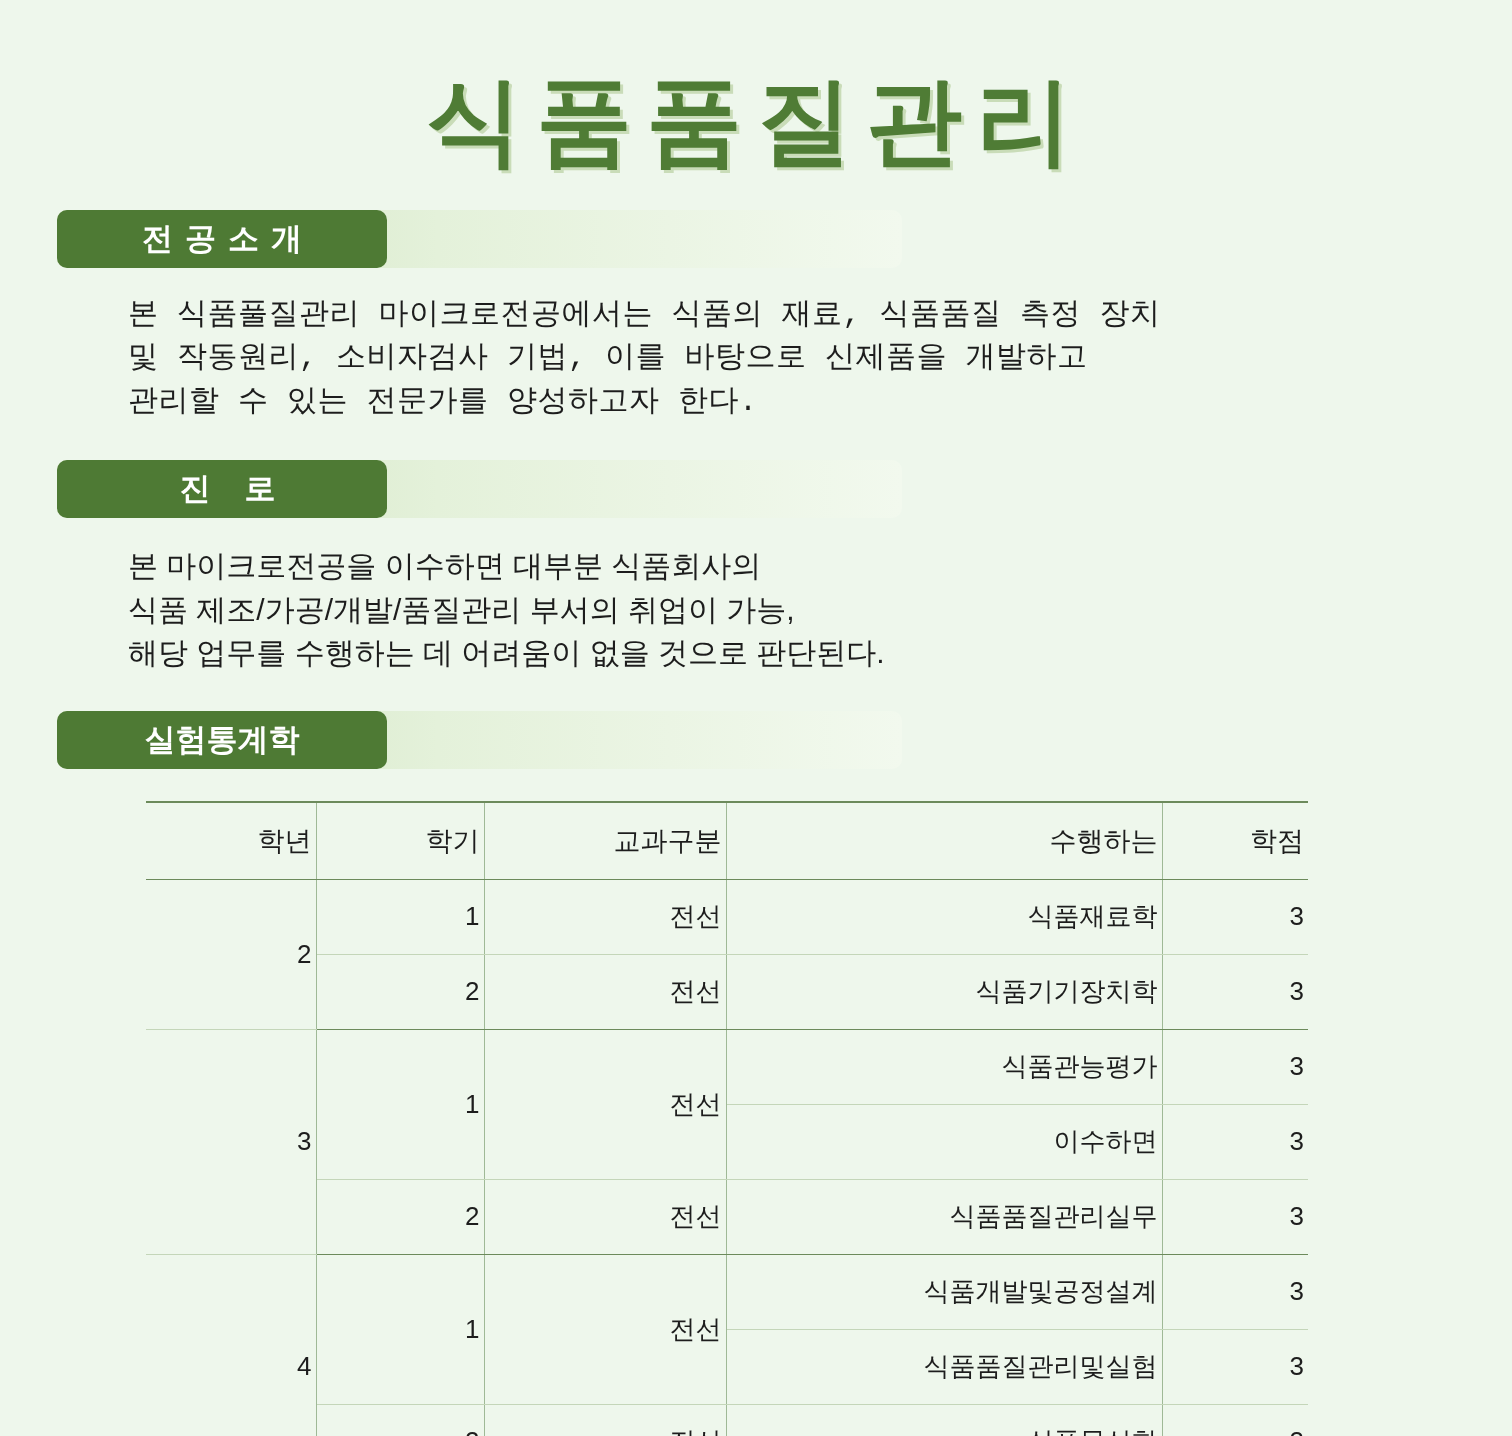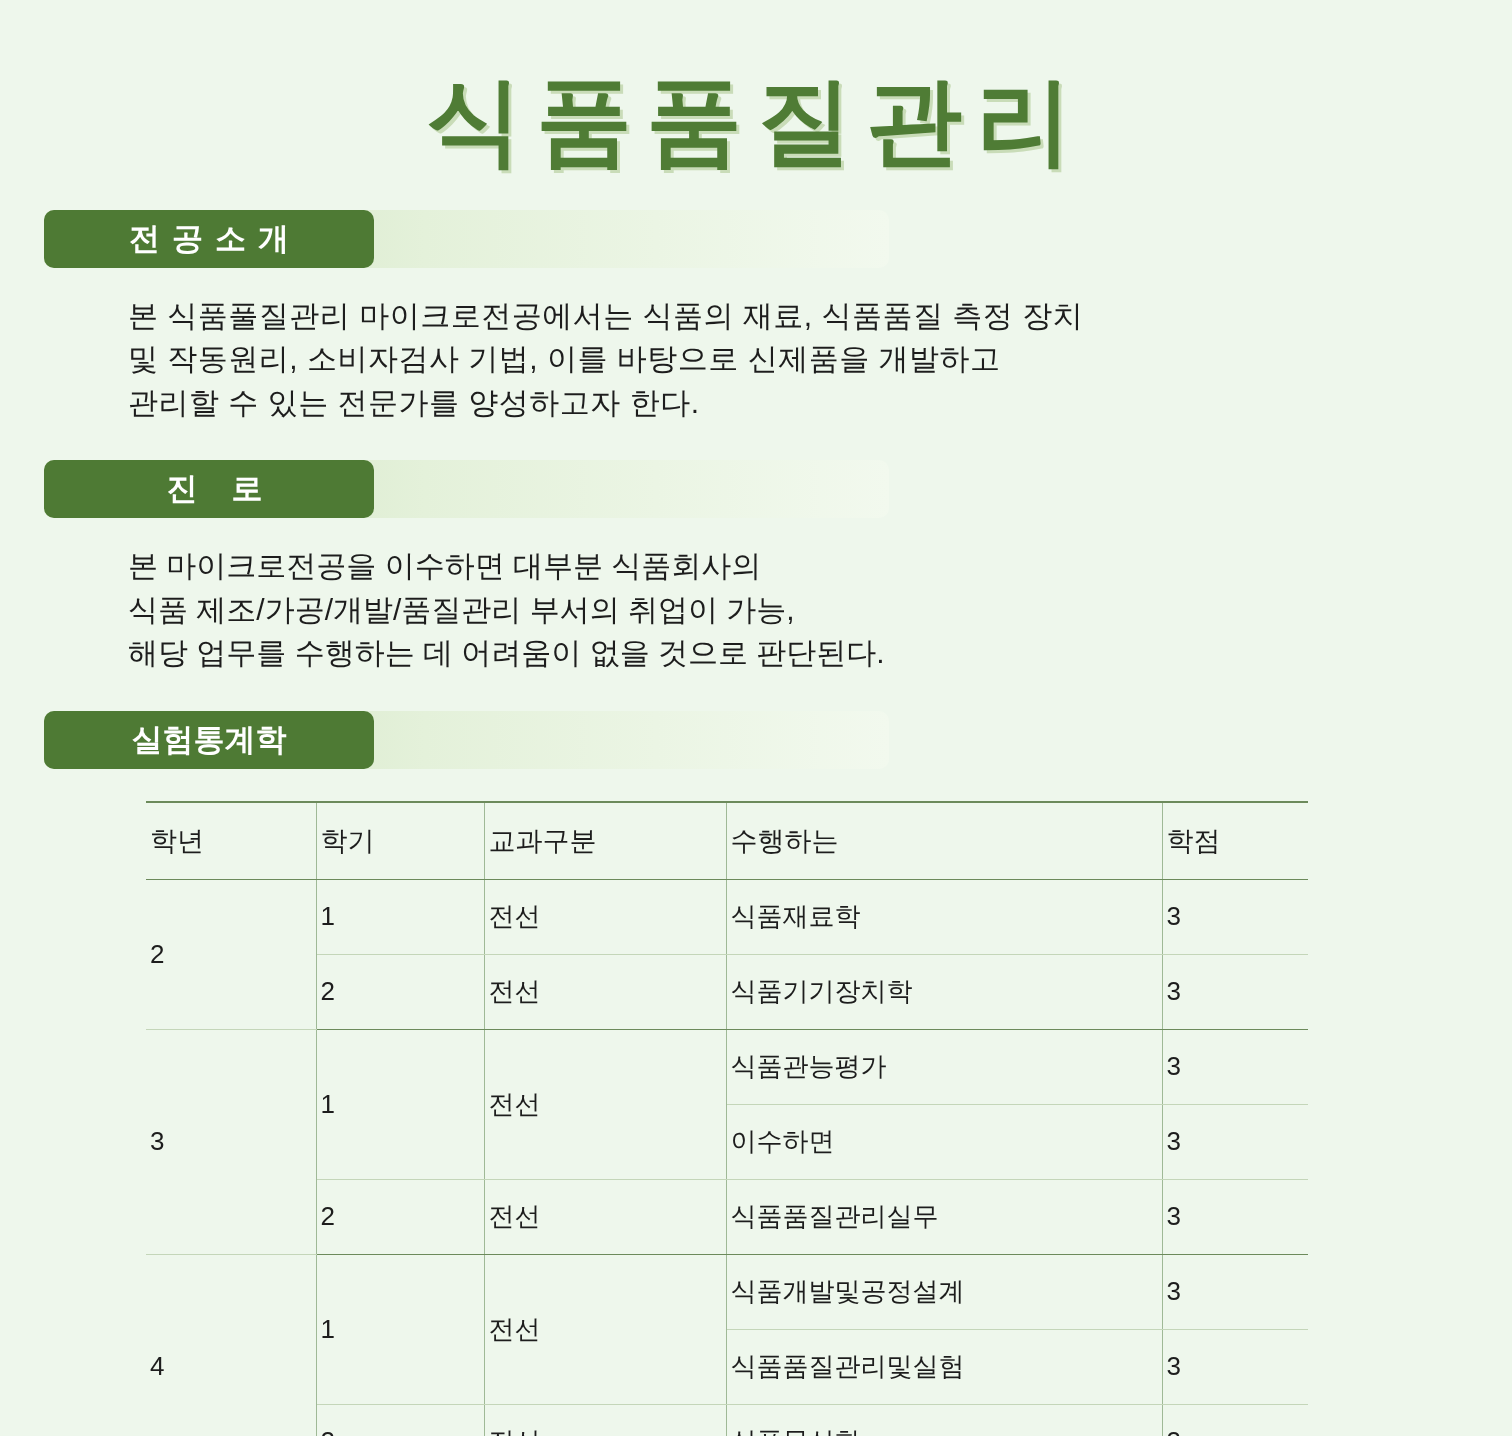--- a/index.html
+++ b/index.html
@@ -31,21 +31,21 @@
     letter-spacing: 14px;
     color: #4f7c35;
     padding-top: 68px;
     line-height: 1.1;
     text-shadow: 3px 3px 0 #c9dcb8;
   }
 
   
   .section-head {
     position: relative;
-    margin-left: 44px;
+    margin-left: 57px;
     width: 845px;
     height: 58px;
     margin-top: 36px;
   }
   .section-head .bar {
     position: absolute;
     left: 0; top: 0;
     width: 845px;
     height: 58px;
     border-radius: 10px;
@@ -72,36 +72,36 @@
 
   
   .body-text {
     margin: 26px 0 0 128px;
     font-size: 30px;
     line-height: 1.45;
     color: #1d1d1d;
     white-space: pre-line;
     width: 1320px;
   }
-  .body-text.intro { letter-spacing: 0.5px; }
+  .body-text.intro { letter-spacing: 0.5px; font-family: Liberation Mono, monospace; }
 
   
   .table-wrap {
     margin: 32px 0 0 146px;
     width: 1162px;
   }
   table.curriculum {
     border-collapse: collapse;
     width: 1162px;
     font-size: 26px;
     color: #1d1d1d;
   }
   table.curriculum th,
   table.curriculum td {
-    text-align: left;
+    text-align: right;
     vertical-align: middle;
     padding: 10px 4px;
     border-left: 1px solid #9fb996;
     border-right: 1px solid #9fb996;
   }
   table.curriculum thead th {
     border-top: 2px solid #6c8a5b;
     border-bottom: 1px solid #6c8a5b;
     font-weight: normal;
     height: 56px;

